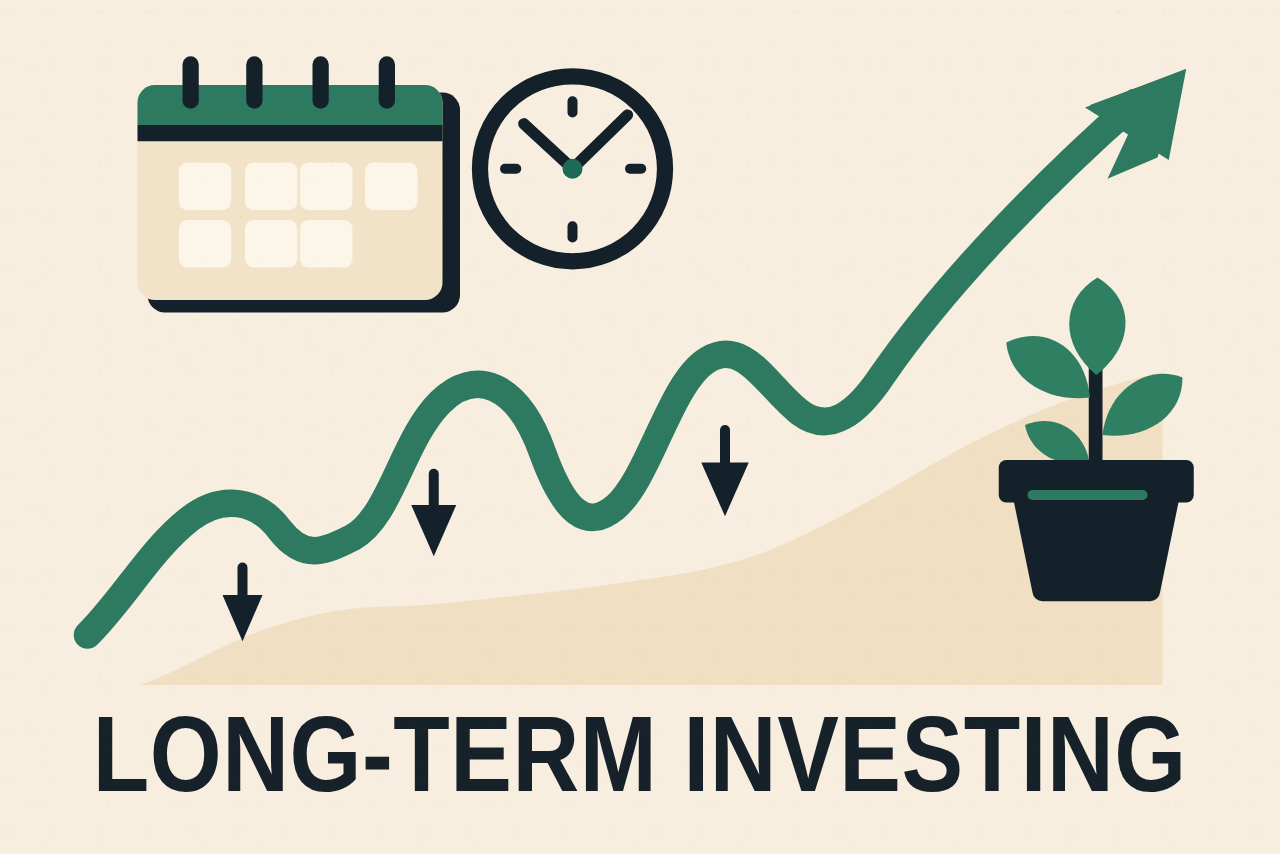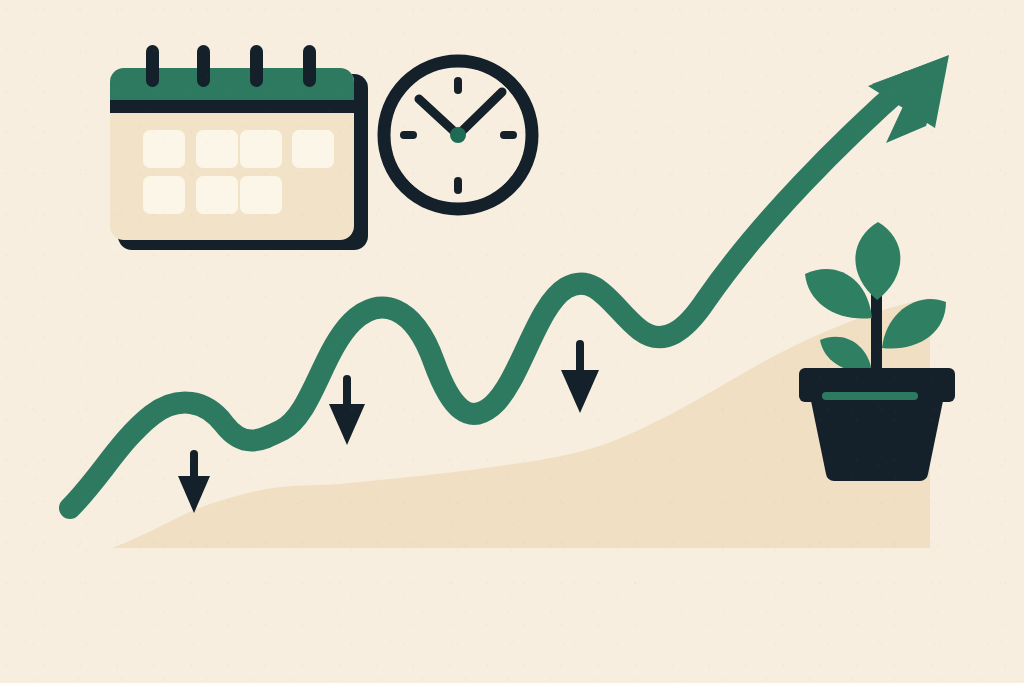--- a/index.html
+++ b/index.html
@@ -154,15 +154,18 @@
       <path fill="#2F7F63" d="M872,372 C846,374 824,362 820,340 C844,330 868,344 872,372 Z"></path>
 
       <path fill="#14202A" d="M805,368 h144 a6,6 0 0 1 6,6 v22 a6,6 0 0 1 -6,6 h-144 a6,6 0 0 1 -6,-6 v-22 a6,6 0 0 1 6,-6 z"></path>
 
       <path fill="#14202A" d="M810,396 h134 l-16,78 a8,8 0 0 1 -8,7 h-86 a8,8 0 0 1 -8,-7 z"></path>
 
       <rect x="822" y="392" width="96" height="8" rx="4" fill="#2E7A60"></rect>
     </g>
   </svg>
 
+  <div class="title-layer">
+    <div class="poster-title">LONG-TERM INVESTING</div>
+  </div>
 
   <div class="grain"></div>
 </div>
 
 </body></html>

